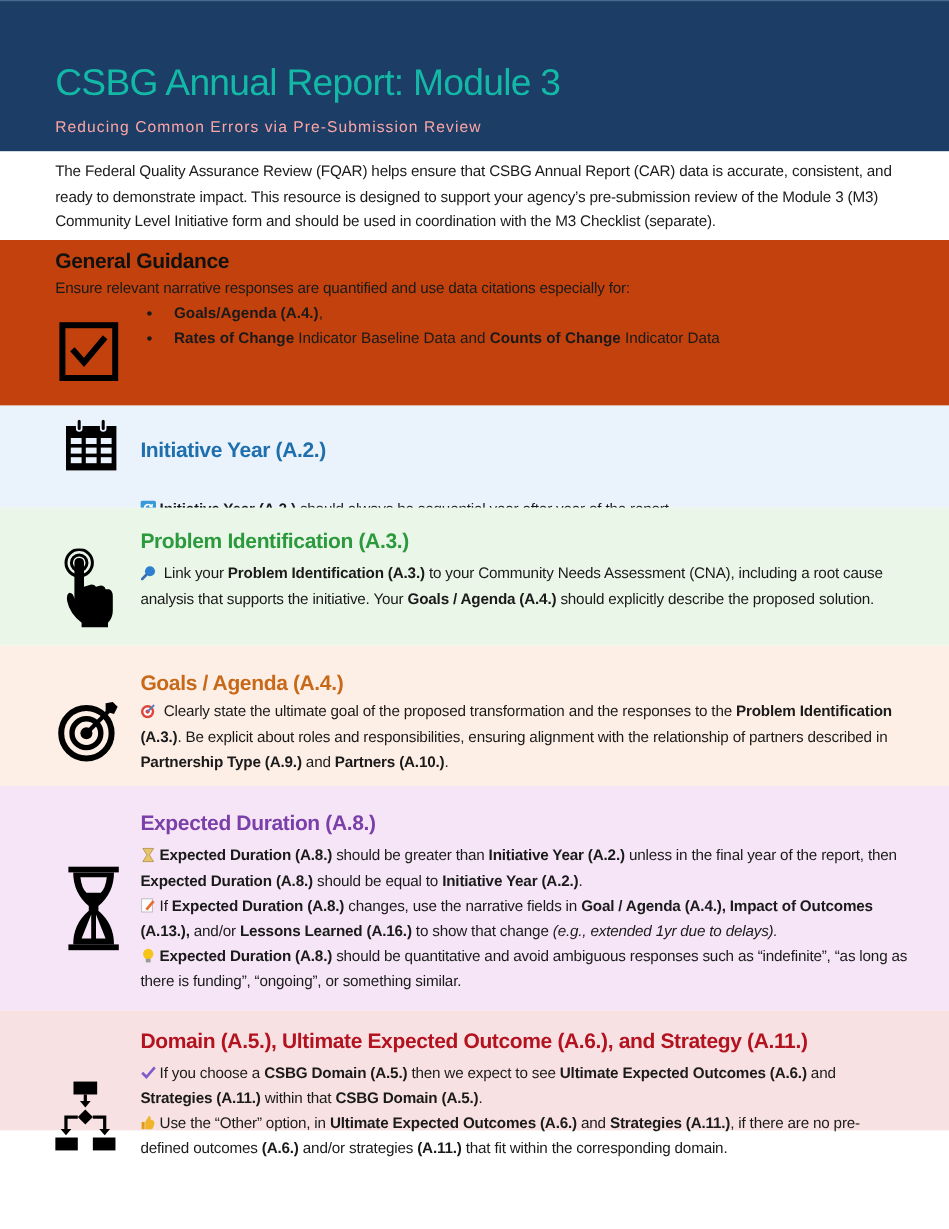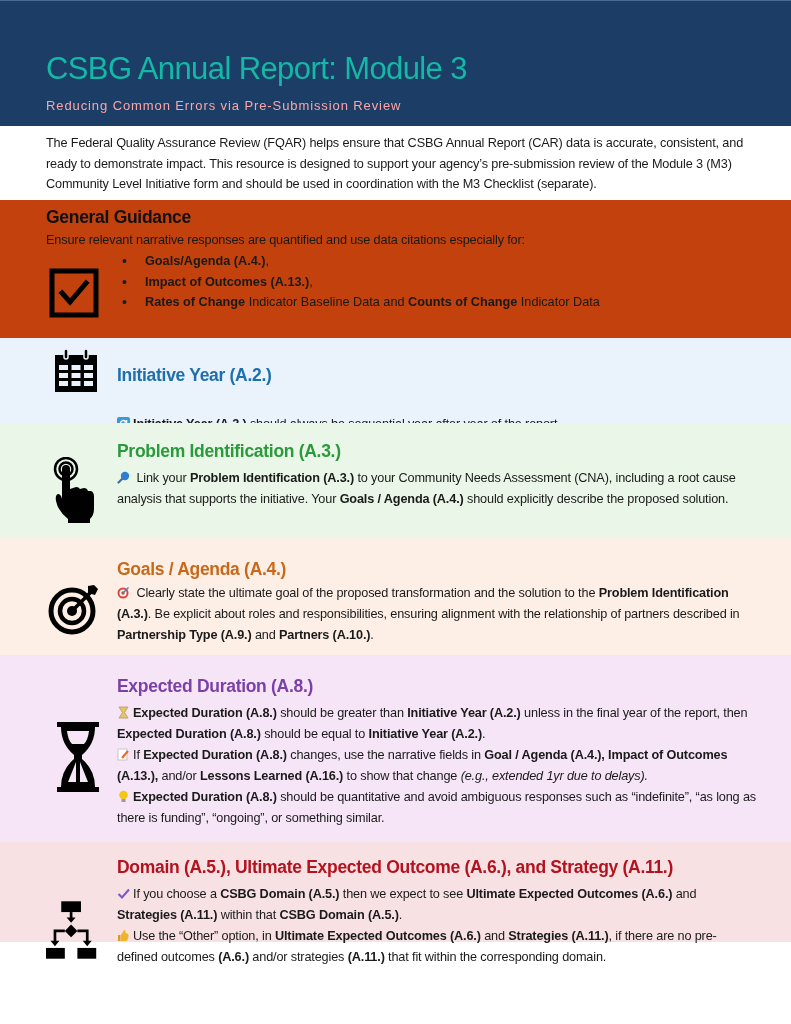--- a/index.html
+++ b/index.html
@@ -47,21 +47,20 @@
 
 <div class="section sec-general">
   <div class="sec-heading gen-heading">General Guidance</div>
   <div class="gen-intro">Ensure relevant narrative responses are quantified and use data citations especially for:</div>
   <svg class="big-icon" style="top:68px;left:48px;" width="50" height="50" viewBox="0 0 50 50">
     <rect x="3" y="3" width="44" height="44" fill="none" stroke="#000" stroke-width="5"></rect>
     <path d="M13 25 L21 34 L37 15" fill="none" stroke="#000" stroke-width="5" stroke-linecap="square"></path>
   </svg>
   <ul class="gen-list">
     <li><b>Goals/Agenda (A.4.)</b><span>,</span></li>
-    <li><b>Impact of Outcomes (A.13.)</b><span>,</span></li>
     <li><b>Rates of Change</b><span> Indicator Baseline Data and </span><b>Counts of Change</b><span> Indicator Data</span></li>
   </ul>
 </div>
 
 <div class="section sec-year">
   <svg class="big-icon" style="top:10px;left:50px;" width="46" height="46" viewBox="0 0 46 46">
     <rect x="2" y="7" width="42" height="37" fill="#000"></rect>
     <rect x="11" y="1" width="4" height="10" rx="2" fill="#000" stroke="#eaf2fb" stroke-width="1.5"></rect>
     <rect x="31" y="1" width="4" height="10" rx="2" fill="#000" stroke="#eaf2fb" stroke-width="1.5"></rect>
     <g fill="#eaf2fb">
@@ -109,21 +108,21 @@
     <path d="M24 28 L44 8" stroke="#000" stroke-width="3.5"></path>
     <path d="M40 3 L40 10 L47 12 L50 6 L46 2 Z" fill="#000"></path>
   </svg>
   <div class="sec-heading" style="top:21px;color:#c8691a;">Goals / Agenda (A.4.)</div>
   <div class="body-text" style="top:45px;">
     <svg class="emoji" viewBox="0 0 13 13">
         <circle cx="6" cy="7" r="5.5" fill="#e0443a"></circle>
         <circle cx="6" cy="7" r="3.5" fill="#fff"></circle>
         <circle cx="6" cy="7" r="1.8" fill="#e0443a"></circle>
         <path d="M6 7 L11.5 1.5" stroke="#4a7fc1" stroke-width="1.5"></path>
-      </svg><span> Clearly state the ultimate goal of the proposed transformation and the solution to the </span><b>Problem Identification (A.3.)</b><span>. Be explicit about roles and responsibilities, ensuring alignment with the relationship of partners described in </span><b>Partnership Type (A.9.)</b><span> and </span><b>Partners (A.10.)</b><span>.</span>
+      </svg><span> Clearly state the ultimate goal of the proposed transformation and the responses to the </span><b>Problem Identification (A.3.)</b><span>. Be explicit about roles and responsibilities, ensuring alignment with the relationship of partners described in </span><b>Partnership Type (A.9.)</b><span> and </span><b>Partners (A.10.)</b><span>.</span>
   </div>
 </div>
 
 <div class="section sec-duration">
   <svg class="big-icon" style="top:67px;left:52px;" width="42" height="70" viewBox="0 0 42 70">
     <rect x="0" y="0" width="42" height="5" fill="#000"></rect>
     <rect x="0" y="65" width="42" height="5" fill="#000"></rect>
     <path d="M4 5 L38 5 Q38 22 25 33 L25 37 Q38 48 38 65 L4 65 Q4 48 17 37 L17 33 Q4 22 4 5 Z" fill="#000"></path>
     <path d="M10 9 L32 9 Q31 18 27 22 L15 22 Q11 18 10 9 Z" fill="#f6e5f6"></path>
     <path d="M19 40 L11 60 L19 60 Z M23 40 L31 60 L23 60 Z" fill="#f6e5f6"></path>

